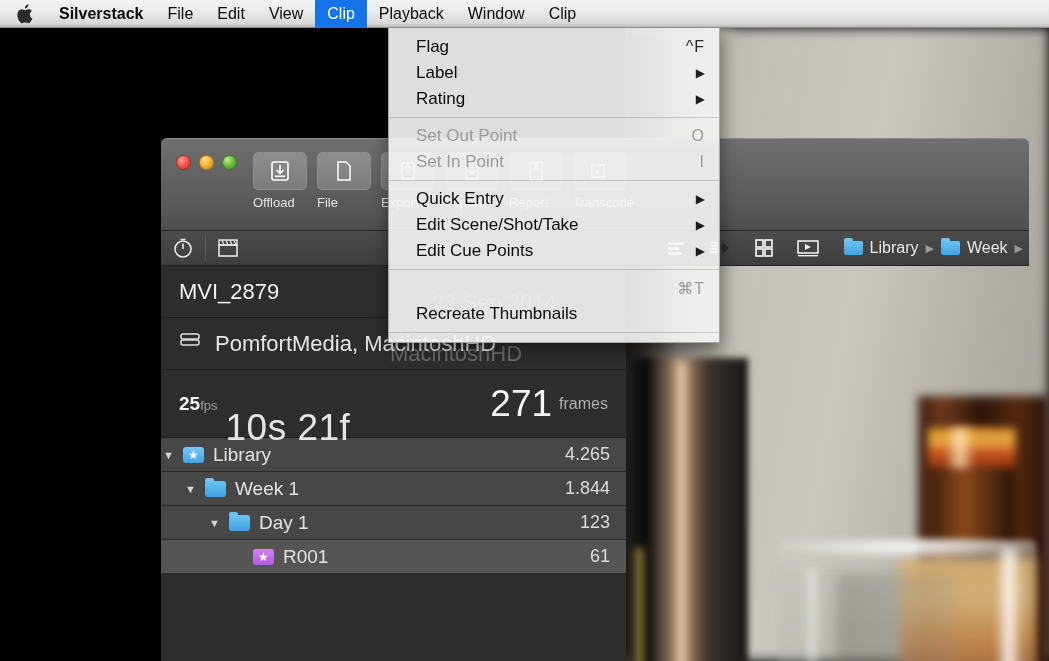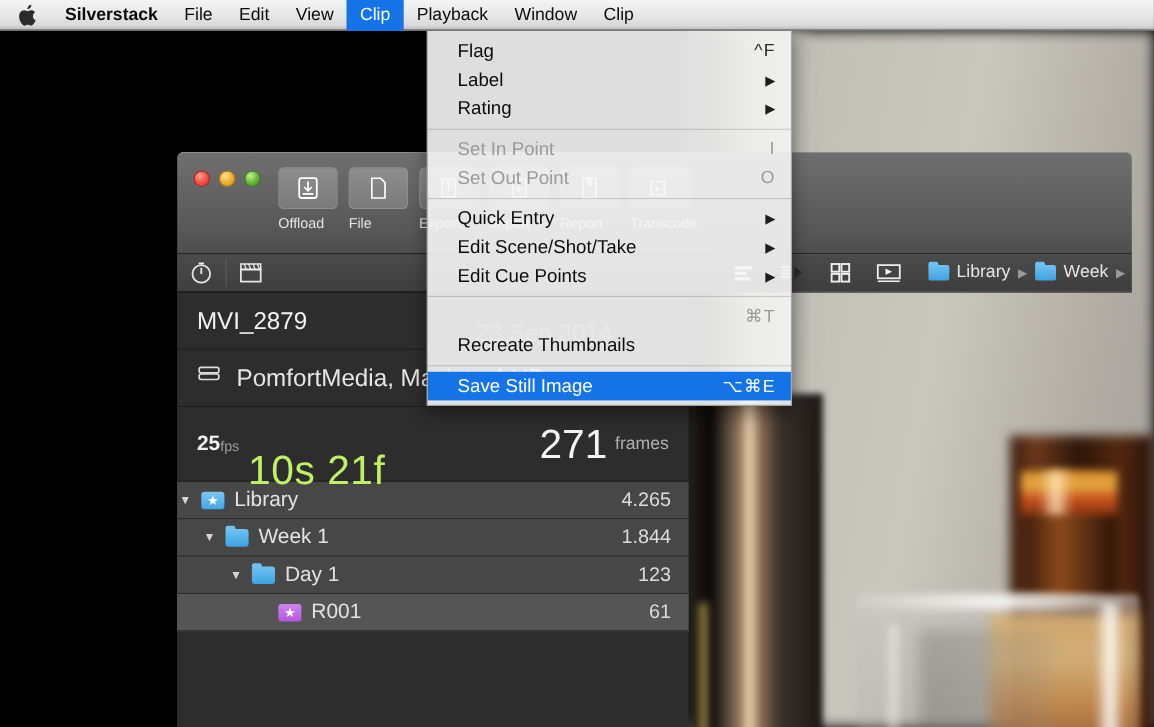--- a/index.html
+++ b/index.html
@@ -184,21 +184,21 @@
     position:absolute; left:0; top:128px; width:465px; height:395px;
     background:#2d2d2d;
   }
   .ip-row { border-bottom:1px solid #1e1e1e; display:flex; align-items:center; }
   .ip-name { height:52px; padding:0 18px; font-size:22px; color:#f2f2f2; }
   .ip-vol  { height:52px; padding:0 18px; gap:14px; font-size:22px; color:#e6e6e6; }
   .ip-dur  { height:68px; padding:0 18px; }
   .fps-box { display:flex; flex-direction:row; align-items:center; line-height:1; margin-right:8px; }
   .fps-num { font-size:19px; font-weight:bold; color:#f2f2f2; }
   .fps-lbl { font-size:13px; color:#9d9d9d; margin-top:4px; }
-  .dur-main { font-size:37px; color:#bef264; letter-spacing:.5px;margin-top:48px; }
+  .dur-main { font-size:37px; color:#e5e5e5; letter-spacing:.5px;margin-top:48px; }
   .dur-right { margin-left:auto; display:flex; align-items:center; gap:7px; }
   .frames-num { font-size:37px; color:#f4f4f4; }
   .frames-lbl { font-size:16px; color:#b0b0b0; }
   .ip-files { height:55px; padding:0 18px; font-size:20px; color:#eaeaea; }
   .ip-files .sz { margin-left:auto; }
   .tr-row {
     height:34px; display:flex; align-items:center;
     font-size:19px; color:#e2e2e2;
     border-bottom:1px solid #2a2a2a;
     background:#474747;
@@ -482,27 +482,27 @@
       <span class="arrow">▶</span>
     </div>
     <div class="mi">
       <span>Rating</span>
       <span class="arrow">▶</span>
     </div>
 
     <div class="msep"></div>
 
     <div class="mi disabled">
+      <span>Set Out Point</span>
+      <span class="sc">O</span>
+    </div>
+    <div class="mi disabled">
       <span>Set In Point</span>
       <span class="sc">I</span>
     </div>
-    <div class="mi disabled">
-      <span>Set Out Point</span>
-      <span class="sc">O</span>
-    </div>
 
     <div class="msep"></div>
 
     <div class="mi">
       <span>Quick Entry</span>
       <span class="arrow">▶</span>
     </div>
     <div class="mi">
       <span>Edit Scene/Shot/Take</span>
       <span class="arrow">▶</span>
@@ -516,19 +516,15 @@
 
     <div class="mi disabled">
       <span class="sc">⌘T</span>
     </div>
     <div class="mi">
       <span>Recreate Thumbnails</span>
     </div>
 
     <div class="msep"></div>
 
-    <div class="mi sel">
-      <span>Save Still Image</span>
-      <span class="sc">⌥⌘E</span>
-    </div>
   </div>
 
 </div>
 
 </body></html>

